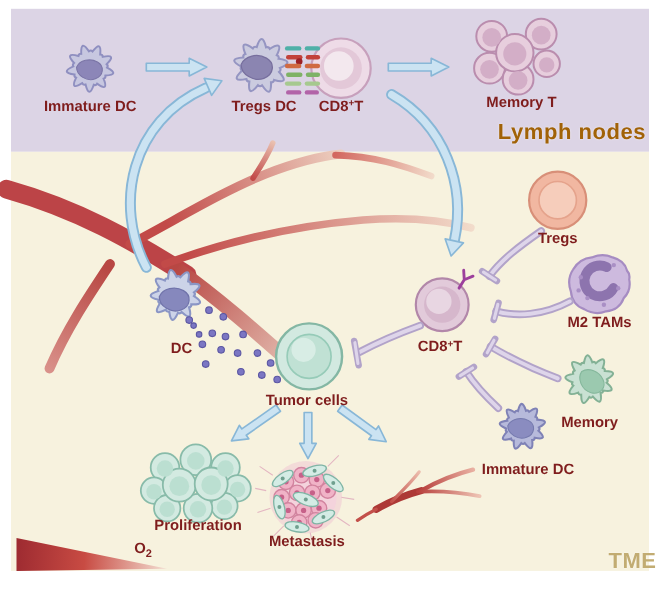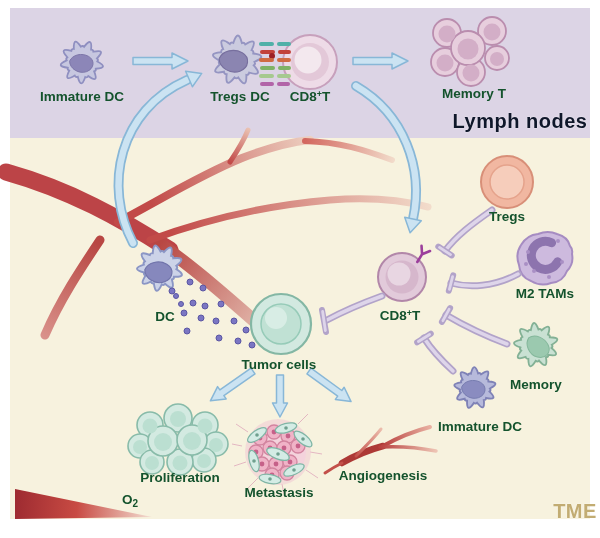--- a/index.html
+++ b/index.html
@@ -3,26 +3,26 @@
 <meta charset="utf-8">
 <style>
   html,body{margin:0;padding:0;background:#ffffff;}
   .canvas{position:relative;width:600px;height:538px;background:#ffffff;overflow:hidden;
           font-family:"Liberation Sans","DejaVu Sans",sans-serif;}
   .section{position:absolute;}
   .sec-lymph{left:10px;top:8px;width:580px;height:130px;background:#dcd4e5;}
   .sec-tme{left:10px;top:138px;width:580px;height:381px;background:#f7f2de;}
   svg.art{position:absolute;left:0;top:0;z-index:2;}
   .lbl{position:absolute;z-index:3;transform:translate(-50%,-50%);white-space:nowrap;
-       font-size:13.5px;font-weight:700;color:#14532d;text-align:center;}
+       font-size:13.5px;font-weight:700;color:#7f1d1d;text-align:center;}
   .lbl sup{font-size:9px;vertical-align:4px;}
   .lbl sub{font-size:10px;vertical-align:-3px;}
   .title{font-size:20px;font-weight:700;letter-spacing:.5px;
          text-shadow:0 0 2px rgba(255,255,255,.7);}
-  .t-lymph{color:#0f172a;}
+  .t-lymph{color:#a16207;}
   .t-tme{color:#c2ac72;margin-left:14px;}
 </style>
 </head>
 <body>
 
 <div class="canvas">
 
   <div class="section sec-lymph"></div>
   <div class="section sec-tme"></div>
 
@@ -359,17 +359,16 @@
   <div class="lbl" style="left:165px;top:316px">DC</div>
   <div class="lbl" style="left:279px;top:364px">Tumor cells</div>
   <div class="lbl" style="left:400px;top:315px"><span>CD8</span><sup>+</sup><span>T</span></div>
   <div class="lbl" style="left:507px;top:216px">Tregs</div>
   <div class="lbl" style="left:545px;top:293px">M2 TAMs</div>
   <div class="lbl" style="left:536px;top:384px">Memory</div>
   <div class="lbl" style="left:480px;top:426px">Immature DC</div>
 
   <div class="lbl" style="left:180px;top:477px">Proliferation</div>
   <div class="lbl" style="left:279px;top:492px">Metastasis</div>
-  <div class="lbl" style="left:383px;top:475px">Angiogenesis</div>
   <div class="lbl" style="left:130px;top:500px"><span>O</span><sub>2</sub></div>
   <div class="lbl title t-tme" style="left:561px;top:511px">TME</div>
 
 </div>
 
 </body></html>

